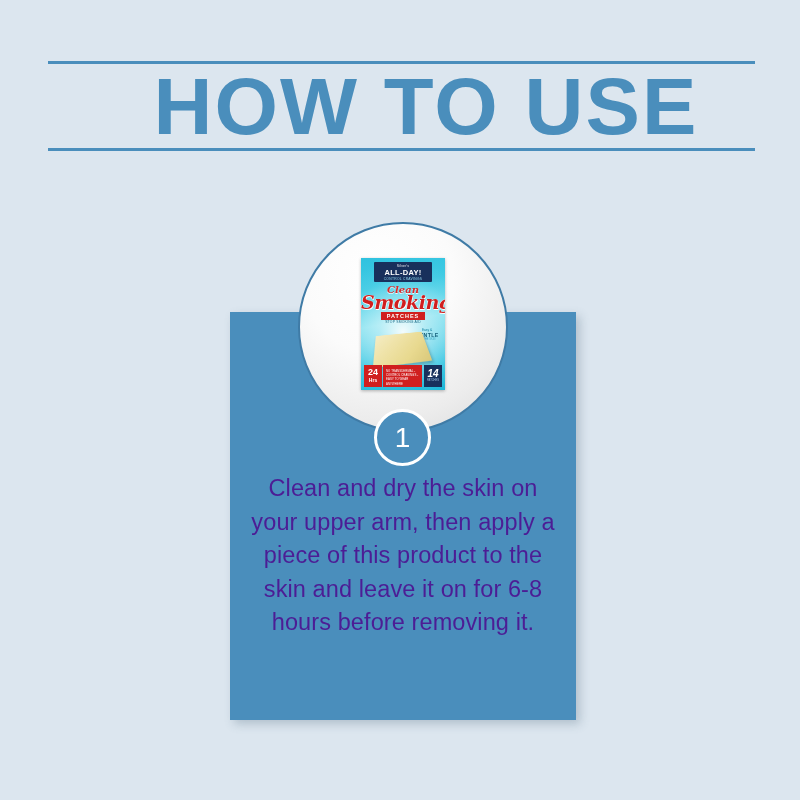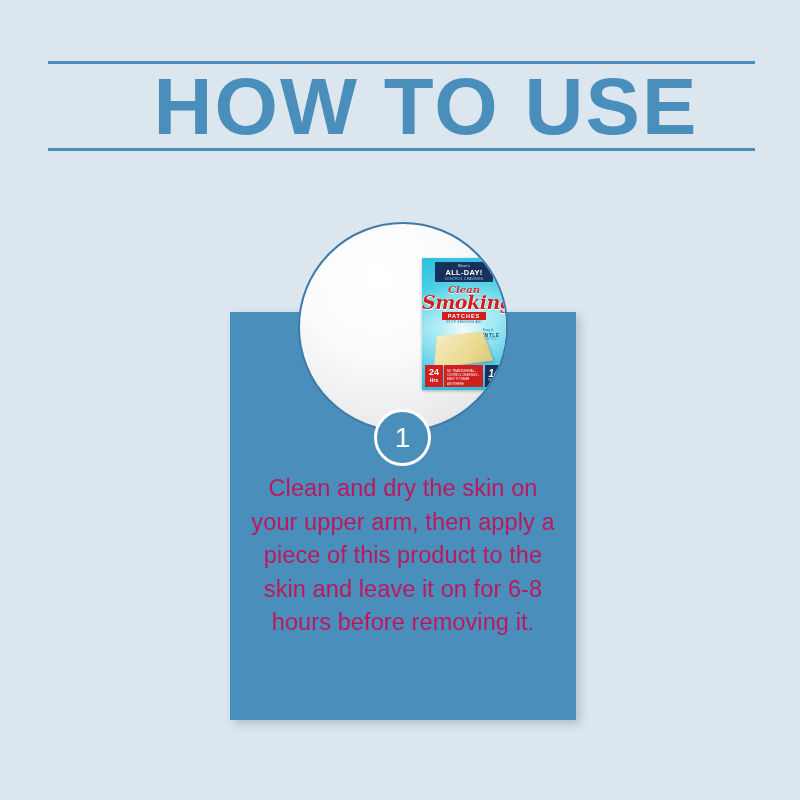--- a/index.html
+++ b/index.html
@@ -76,21 +76,21 @@
     top: 222px;
     width: 210px;
     height: 210px;
     border-radius: 50%;
     background: radial-gradient(circle at 38% 26%, #ffffff 0%, #fbfbfb 38%, #ececec 72%, #d8d9da 100%);
     border: 2px solid #3f7ba6;
     box-sizing: border-box;
     overflow: hidden;
     display: flex;
     align-items: center;
-    justify-content: flex-end;
+    justify-content: center;
   }
 
   
   .package {
     position: relative;
     width: 84px;
     height: 132px;
     margin-top: -6px;
     background: linear-gradient(170deg, #2fc2df 0%, #3fcbe4 22%, #7fe0ef 48%, #39c6e2 78%, #19b6d8 100%);
     box-shadow: 0 1px 3px rgba(0,0,0,0.28);
@@ -302,21 +302,21 @@
     text-align: center;
     font-weight: normal;
   }
 
   
   .step-text {
     position: absolute;
     left: 248px;
     top: 472px;
     width: 310px;
-    color: #be185d;
+    color: #4c1d95;
     font-size: 23.5px;
     line-height: 33.5px;
     text-align: center;
     letter-spacing: 0.1px;
   }
 </style>
 </head>
 <body>
 
 <div class="canvas">

